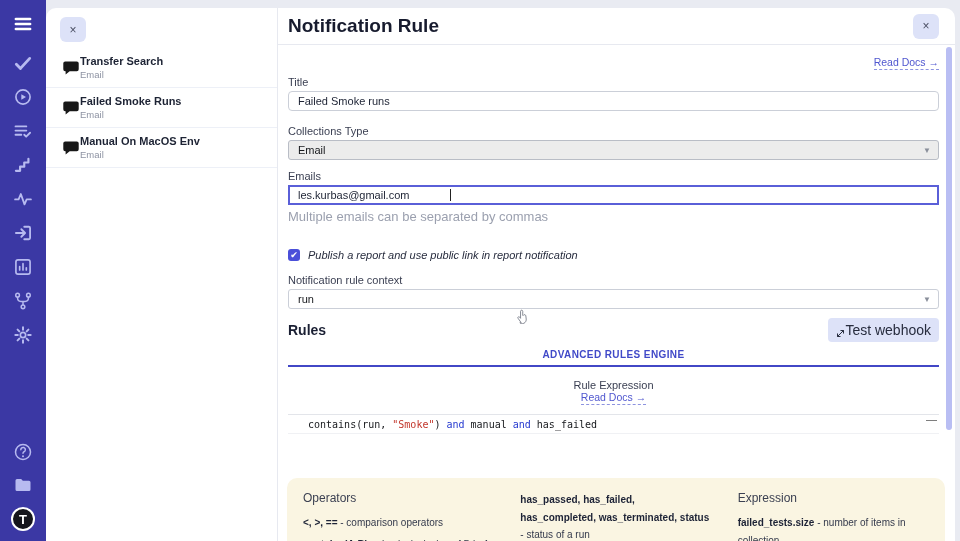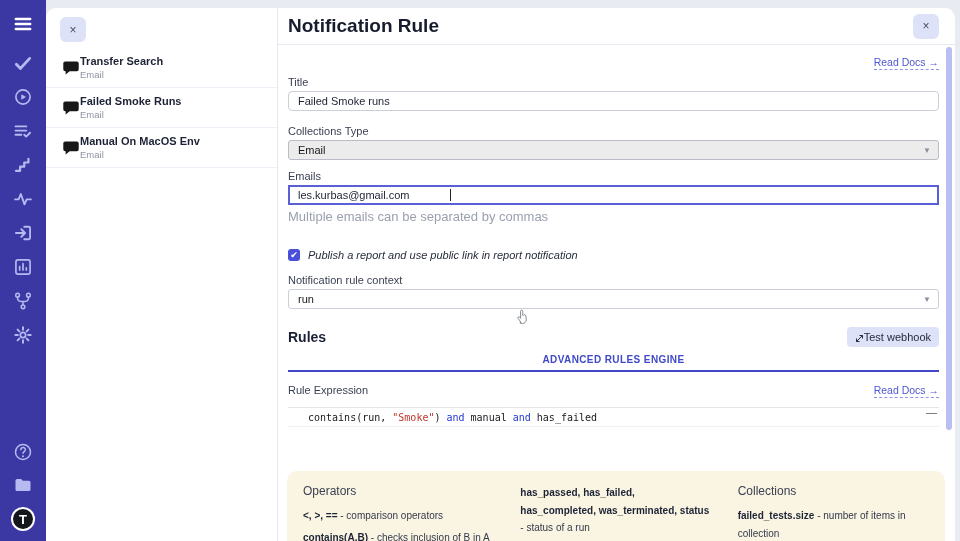--- a/index.html
+++ b/index.html
@@ -65,32 +65,32 @@
   .email-wrap input { border:none; outline:none; width:auto; font-size:11px; color:#1d2334;
     font-family:"Liberation Sans",sans-serif; background:transparent; }
   .caret { width:1px; height:12px; background:#222; margin-left:-2px; }
   .hint { font-size:13px; color:#9ba0af; margin-top:4px; }
 
   .check-row { display:flex; align-items:center; gap:8px; margin-top:25px; }
   .checkbox { width:12px; height:12px; border-radius:3px; background:#4a4fd9; color:#fff;
     font-size:9px; display:flex; align-items:center; justify-content:center; cursor:pointer; }
   .check-label { font-size:11px; color:#272c3e;font-style:italic; }
 
-  .rules-row { display:flex; align-items:center; justify-content:space-between; margin-top:18px; }
+  .rules-row { display:flex; align-items:center; justify-content:space-between; margin-top:9px; }
   .rules-title { font-size:14px; font-weight:bold; color:#1a1f33; }
   .webhook-btn { display:flex; align-items:flex-end; background:#dde2f8; border:none;
-    border-radius:4px; padding:4px 8px; font-size:11px; color:#272c3e; cursor:pointer;
+    border-radius:4px; padding:4px 8px; font-size:14px; color:#272c3e; cursor:pointer;
     font-family:"Liberation Sans",sans-serif; }
   .webhook-btn svg { width:9px; height:9px; }
 
   .tab-row { position:relative; margin-top:1px; border-bottom:2px solid #4247c6;
     height:24px; display:flex; align-items:center; justify-content:center; }
   .tab { font-size:10px; font-weight:bold; letter-spacing:.4px; color:#4049c8; cursor:pointer; }
 
-  .expr-row { display:flex; align-items:flex-start; justify-content:space-between; margin-top:12px; }
+  .expr-row { display:flex; align-items:center; justify-content:space-between; margin-top:12px;flex-direction:column; }
   .expr-label { font-size:11px; color:#3a3f52; }
 
   .editor { margin-top:9px; border-top:1px solid #e3e5ea; min-height:60px; position:relative; }
   .code-line { font-family:"DejaVu Sans Mono", monospace; font-size:10px; color:#16181c;
     padding:4px 0 3px 20px; border-bottom:1px solid #f0f1f4; white-space:pre; }
   .seg-b { font-weight:bold; }
   .seg-str { color:#c2362b; }
   .seg-kw { color:#2438cf; }
   .fold-mark { position:absolute; right:2px; top:-2px; color:#555; font-size:11px; }
 
@@ -300,21 +300,21 @@
           <div class="help-head">Operators</div>
           <p class="help-line"><span class="seg-b">&lt;, &gt;, ==</span><span> - comparison operators</span></p>
           <p class="help-line"><span class="seg-b">contains(A,B)</span><span> - checks inclusion of B in A</span></p>
 
         </div>
         <div class="help-col">
           <p class="help-line"><span class="seg-b">has_passed, has_failed, has_completed, was_terminated, status</span><span> - status of a run</span></p>
 
         </div>
         <div class="help-col">
-          <div class="help-head">Collections</div>
+          <div class="help-head">Expression</div>
           <p class="help-line"><span class="seg-b">failed_tests.size</span><span> - number of items in collection</span></p>
 
         </div>
       </div>
     </div>
   </main>
 </div>
 
 <div class="scroll-thumb"></div>
 

